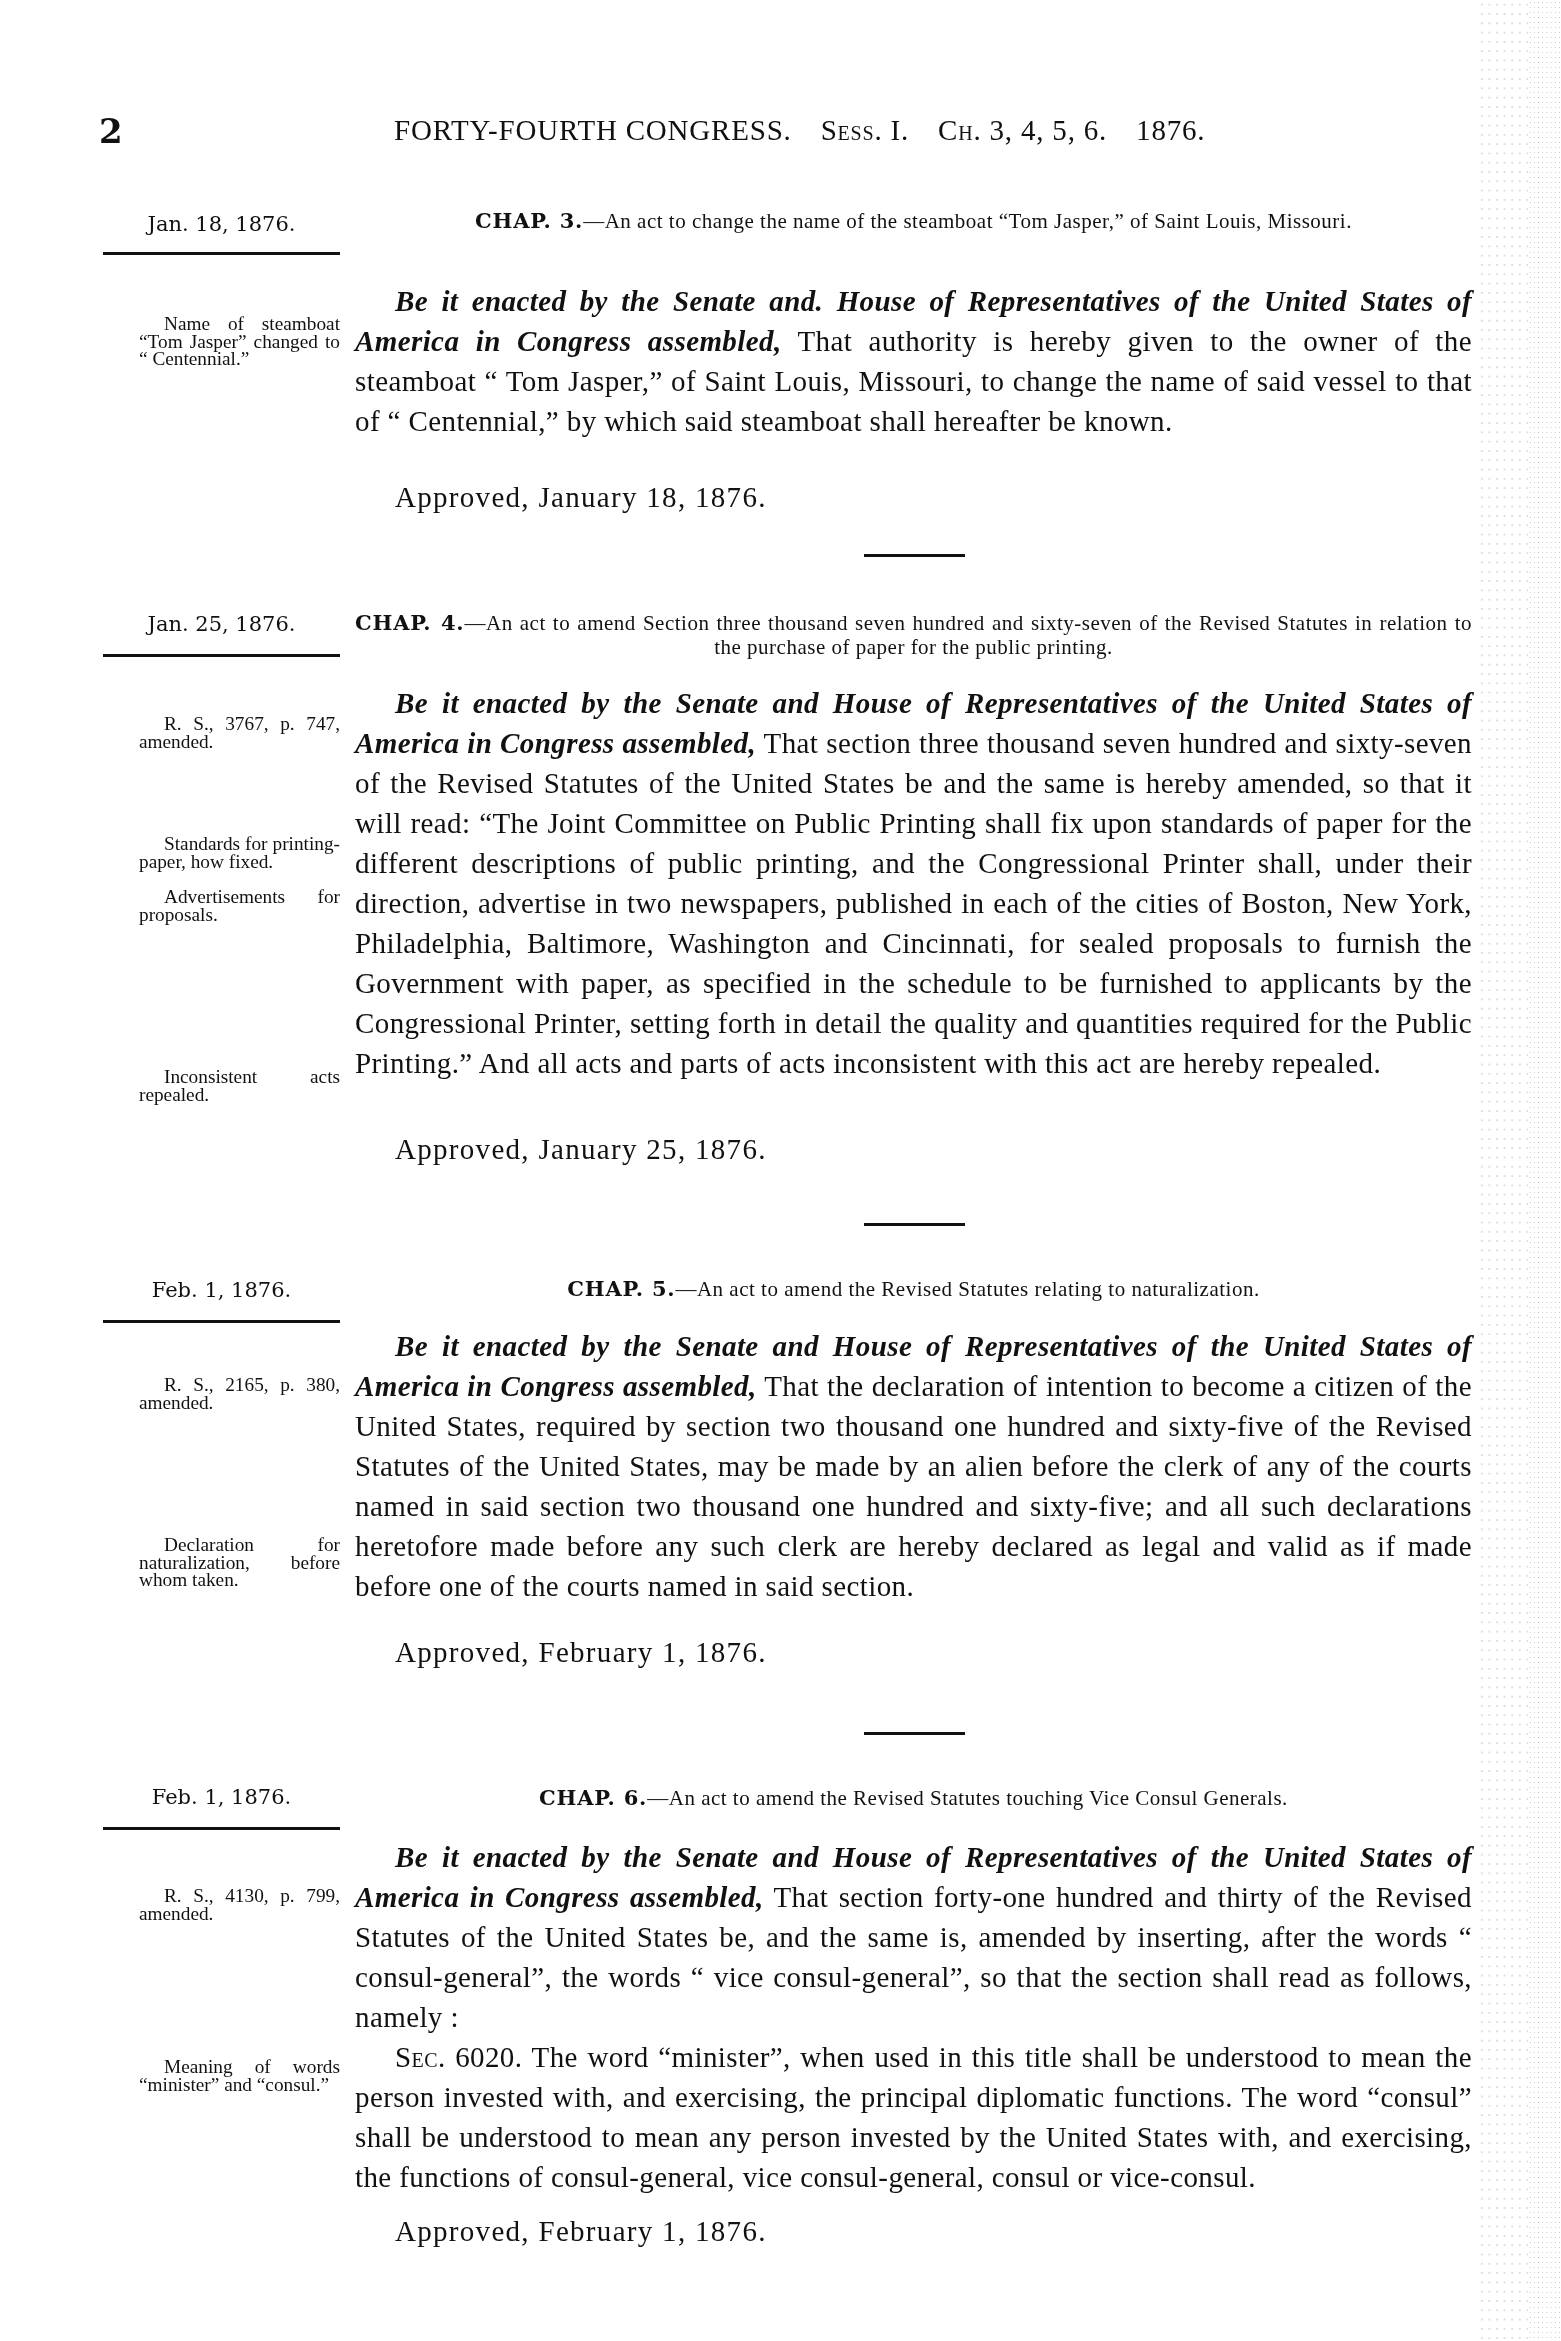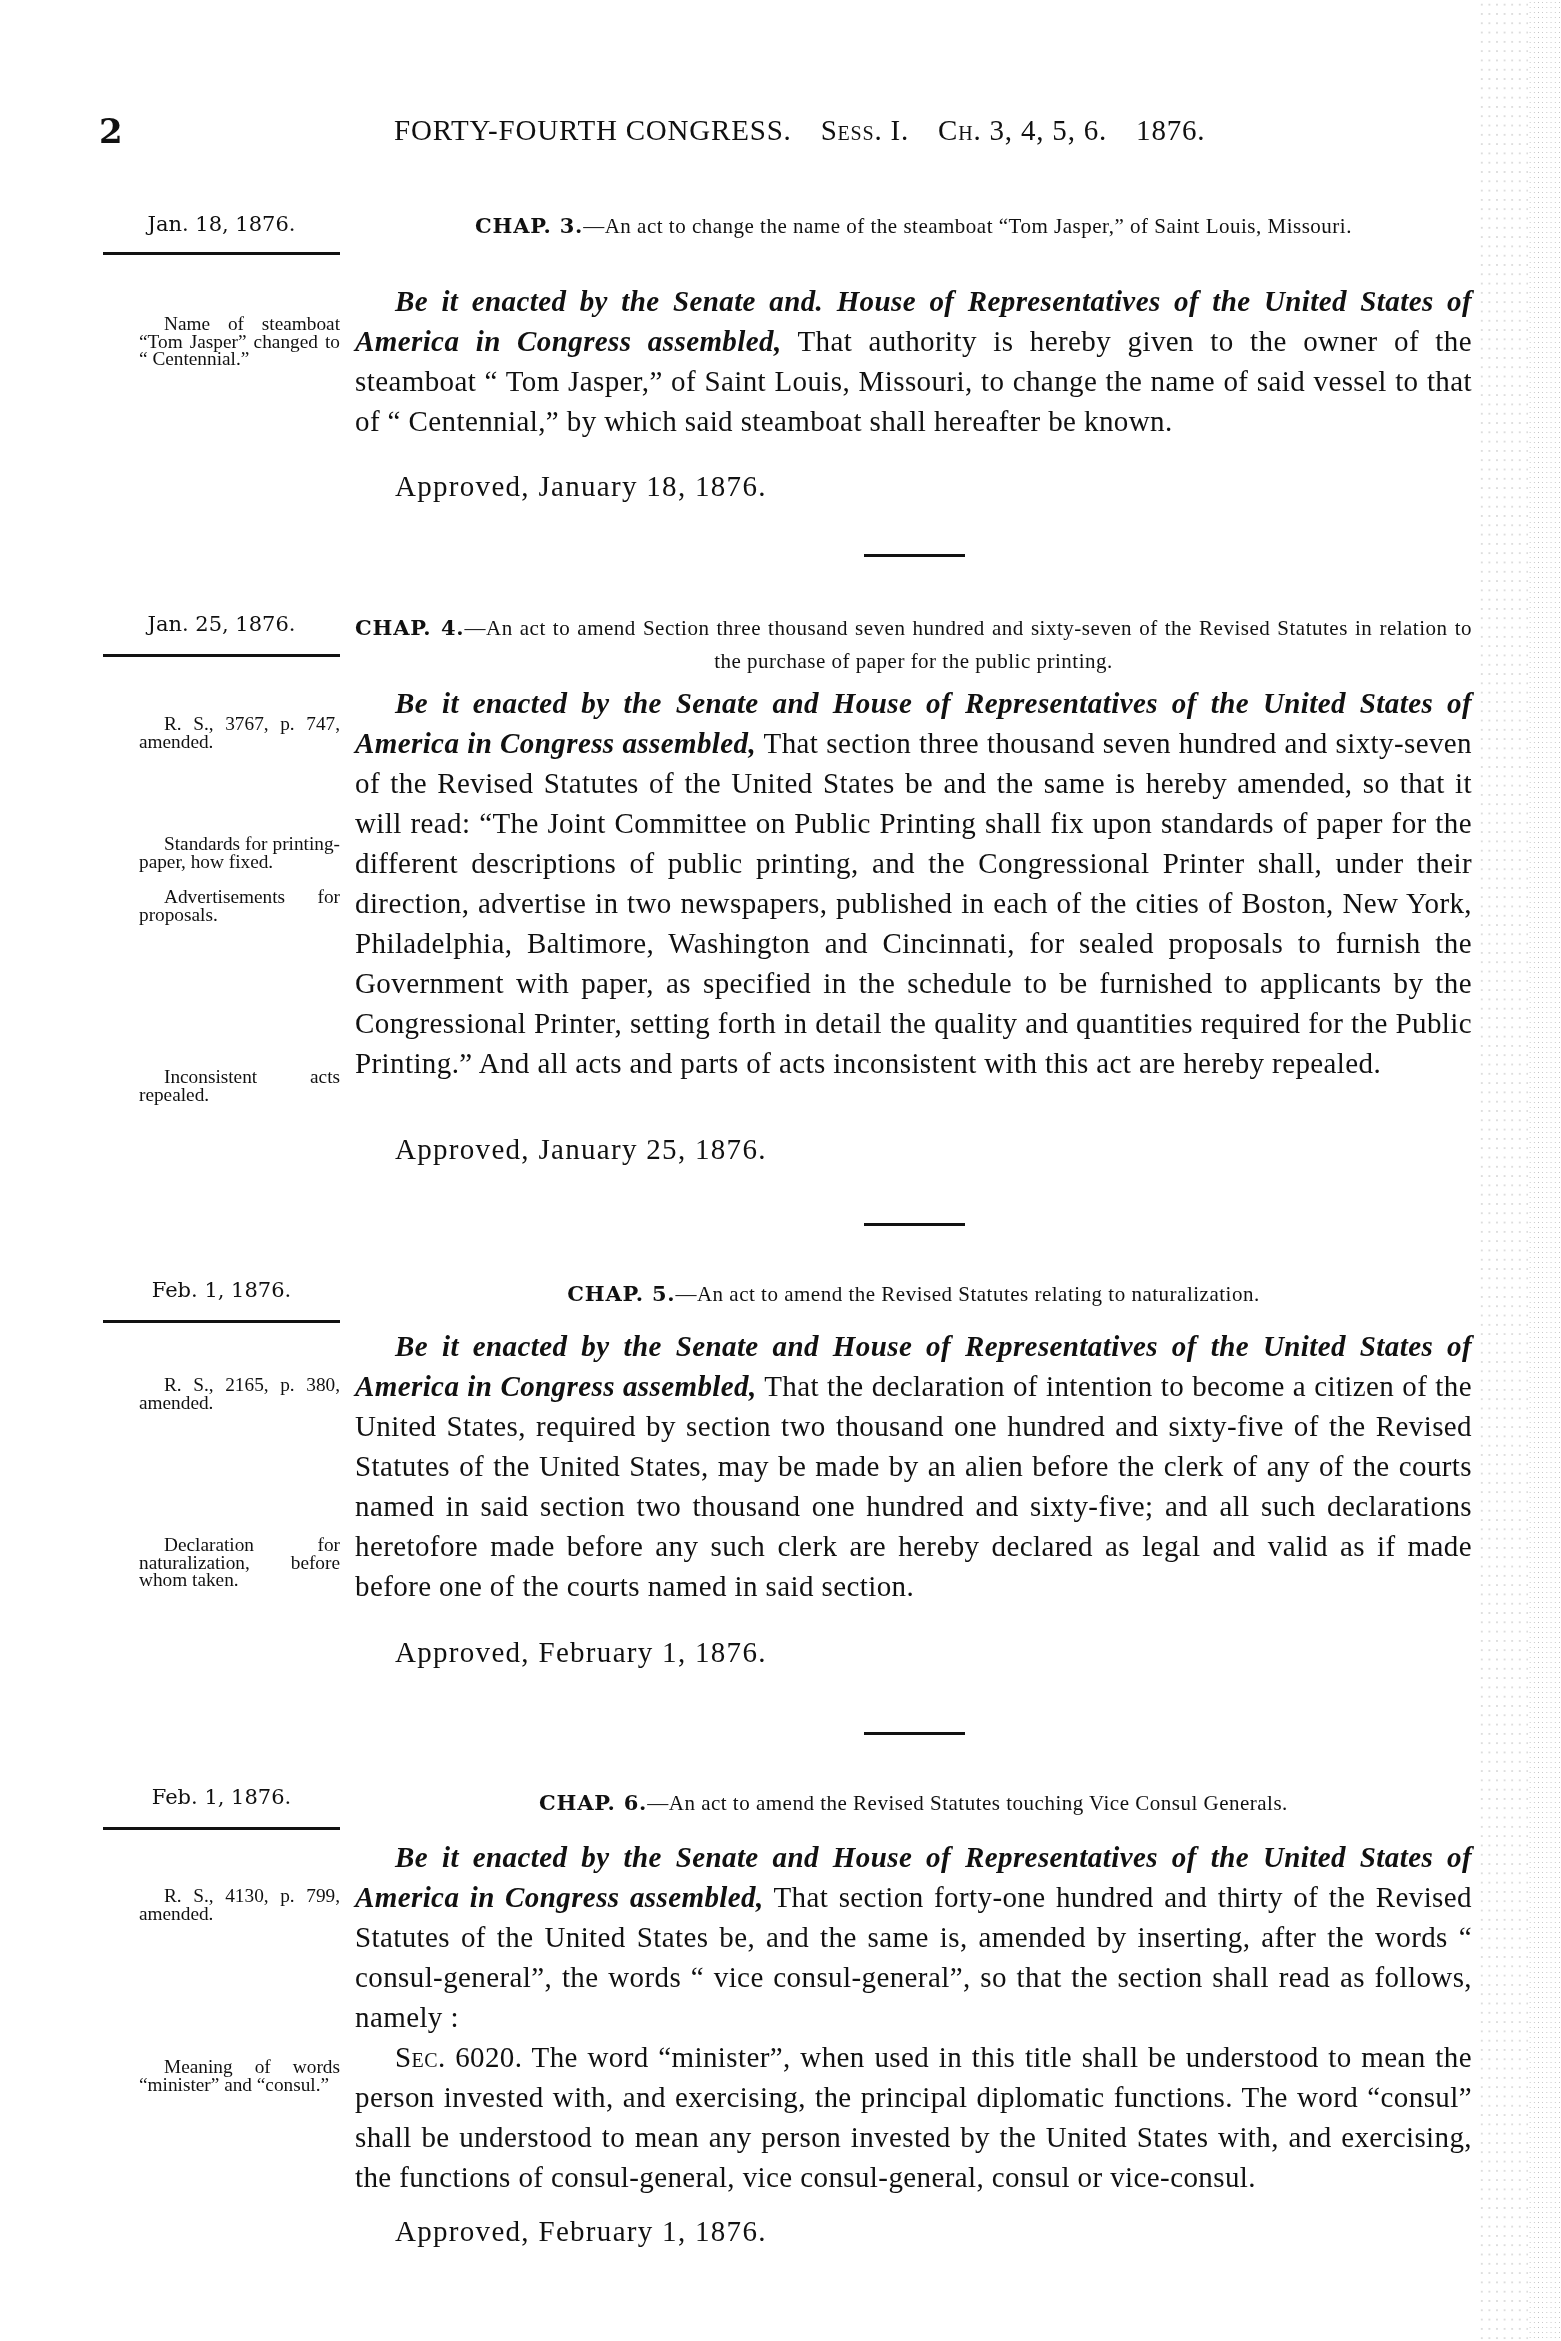--- a/index.html
+++ b/index.html
@@ -22,21 +22,21 @@
     .page-num { left: 99px; top: 111px; font-size: 34px; font-weight: bold; }
     .running-head {
       left: 394px; top: 114px; font-size: 29px; letter-spacing: 0.8px; white-space: nowrap;
       font-family: "Liberation Serif", serif;
     }
     .running-head .sc { font-variant: small-caps; }
     .running-head .gap { display: inline-block; width: 29px; }
     .date-col { position: absolute; left: 103px; width: 237px; text-align: center; font-size: 21px; white-space: nowrap; }
     .date-rule { position: absolute; left: 103px; width: 237px; height: 2.5px; background: #111; }
     .heading {
-      position: absolute; left: 355px; width: 1117px; font-size: 21px; line-height: 33px;
+      position: absolute; left: 355px; width: 1117px; font-size: 21px; line-height: 24px;
       text-align: justify; text-align-last: center;
       font-family: "Liberation Serif", serif; letter-spacing: 0.5px;
     }
     .heading .chap { font-weight: bold; font-family: "DejaVu Serif", serif; font-size: 21px; letter-spacing: 0.8px; }
     .heading.single { text-align: center; }
 
     .body {
       position: absolute; left: 355px; width: 1117px; font-size: 29px; line-height: 40px;
       text-align: justify; font-family: "Liberation Serif", serif; letter-spacing: 0.4px;
     }
@@ -70,21 +70,21 @@
   <div class="date-rule" style="top:252px;"></div>
   <div class="heading" style="top:209px;">
     <span class="chap">CHAP. 3.</span><span>—An act to change the name of the steamboat “Tom Jasper,” of Saint Louis, Missouri.</span>
   </div>
   <div class="note" style="top:315px;">
       <span>Name of steamboat “Tom Jasper” changed to “ Centennial.”</span>
     </div>
   <div class="body" style="top:281px;">
     <p><span class="enact">Be it enacted by the Senate and. House of Representatives of the United States of America in Congress assembled,</span><span> That authority is hereby given to the owner of the steamboat “ Tom Jasper,” of Saint Louis, Missouri, to change the name of said vessel to that of “ Centennial,” by which said steamboat shall hereafter be known.</span></p>
   </div>
-  <div class="approved" style="top:470px;">Approved, January 18, 1876.</div>
+  <div class="approved" style="top:481px;">Approved, January 18, 1876.</div>
   <div class="sep" style="top:554px;"></div>
 </div>
 
 <div>
   <div class="date-col" style="top:612px;">Jan. 25, 1876.</div>
   <div class="date-rule" style="top:654px;"></div>
   <div class="heading" style="top:611px;">
     <span class="chap">CHAP. 4.</span><span>—An act to amend Section three thousand seven hundred and sixty-seven of the Revised Statutes in relation to the purchase of paper for the public printing.</span>
   </div>
   <div class="note" style="top:715px;">

